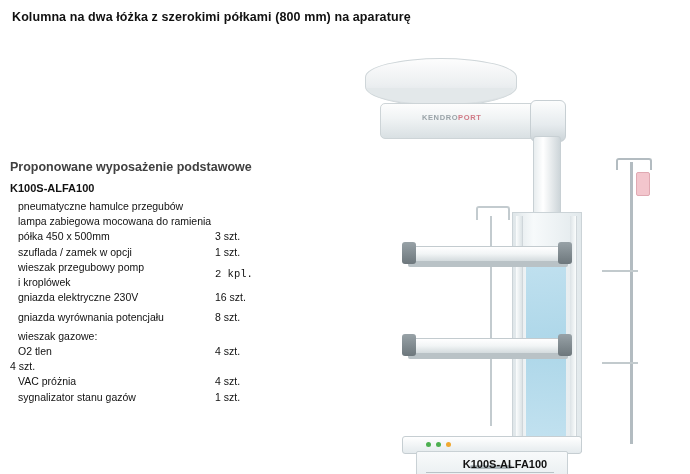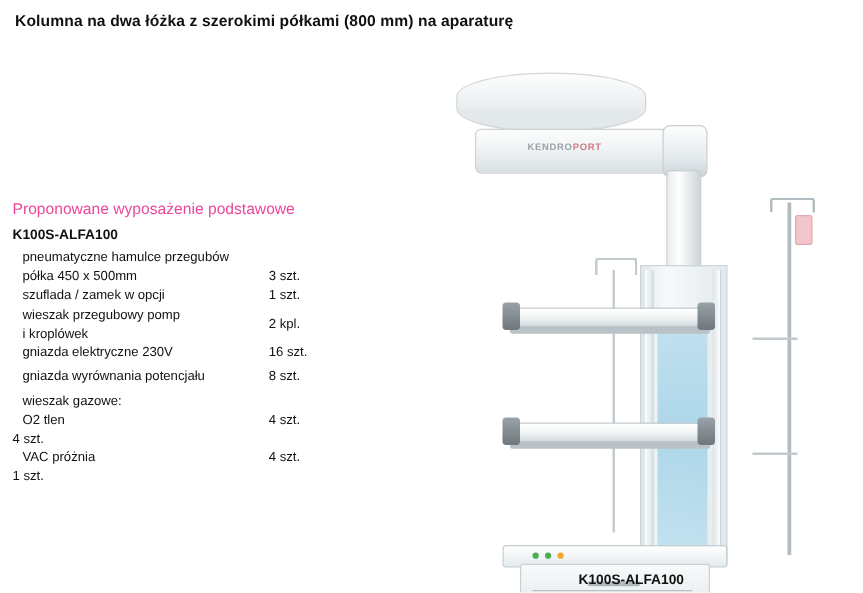--- a/index.html
+++ b/index.html
@@ -36,22 +36,22 @@
 
   
   .spec-block {
     position: absolute;
     left: 10px;
     top: 160px;
     width: 270px;
   }
   .spec-heading {
     font-size: 12.5px;
-    font-weight: normal;
-    color: #ec4899;
+    font-weight: bold;
+    color: #404040;
     margin-bottom: 8px;
   }
   .spec-model {
     font-size: 11px;
     font-weight: bold;
     color: #111;
     margin-bottom: 5px;
   }
   .spec-rows {
     display: block;
@@ -74,20 +74,21 @@
     white-space: pre-line;
   }
   .spec-qty {
     flex: 0 0 auto;
     width: 55px;
     text-align: left;
     padding-top: 0;
   }
   .spec-row.two-line .spec-qty {
     align-self: center;
+    font-family: Liberation Mono, monospace;
   }
 
   
   .product-area {
     position: absolute;
     left: 330px;
     top: 40px;
     width: 350px;
     height: 400px;
   }
@@ -371,20 +372,24 @@
   <div class="spec-block">
     <div class="spec-heading">Proponowane wyposażenie podstawowe</div>
     <div class="spec-model">K100S-ALFA100</div>
 
     <div class="spec-rows">
       <div class="spec-row">
         <div class="spec-label">pneumatyczne  hamulce przegubów</div>
         <div class="spec-qty"></div>
       </div>
       <div class="spec-row">
+        <div class="spec-label">lampa zabiegowa mocowana do ramienia</div>
+        <div class="spec-qty"></div>
+      </div>
+      <div class="spec-row">
         <div class="spec-label">półka 450 x 500mm</div>
         <div class="spec-qty">3 szt.</div>
       </div>
       <div class="spec-row">
         <div class="spec-label">szuflada / zamek w opcji</div>
         <div class="spec-qty">1 szt.</div>
       </div>
       <div class="spec-row two-line">
         <div class="spec-label">wieszak przegubowy pomp
 i kroplówek</div>
@@ -407,20 +412,21 @@
         <div class="spec-qty">4 szt.</div>
       </div>
       <div class="spec-row">
         <div class="spec-qty">4 szt.</div>
       </div>
       <div class="spec-row">
         <div class="spec-label">VAC próżnia</div>
         <div class="spec-qty">4 szt.</div>
       </div>
       <div class="spec-row">
+        <div class="spec-label">sygnalizator stanu gazów</div>
         <div class="spec-qty">1 szt.</div>
       </div>
     </div>
   </div>
 
   <div class="product-area">
 
     <div class="ceiling-plate"></div>
     <div class="ceiling-shadow"></div>
 

